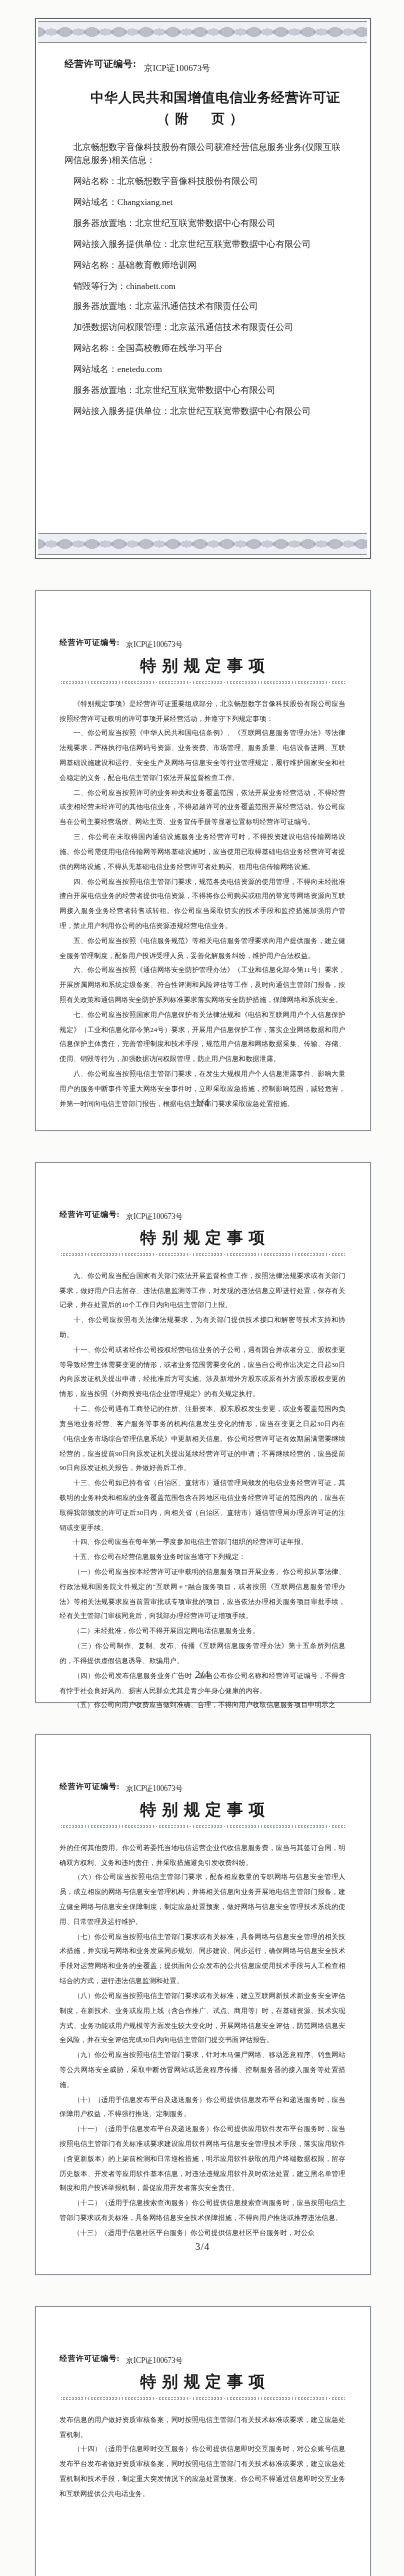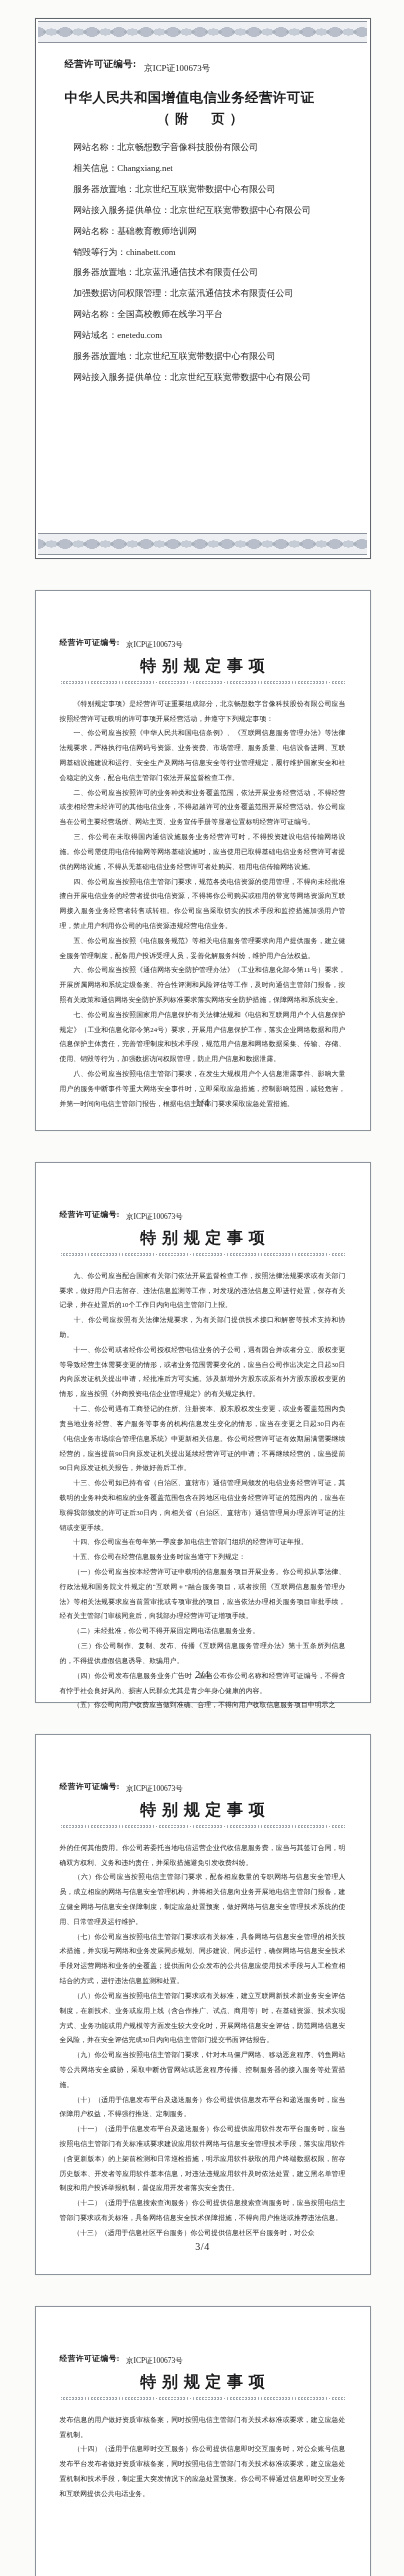--- a/index.html
+++ b/index.html
@@ -37,21 +37,21 @@
       radial-gradient(ellipse 12.4px 7.7px at 27px 9.8px, #b8bfca 0 60%, rgba(0,0,0,0) 62%);
     background-size:27px 19.6px;
     background-repeat:repeat-x;
   }
   .ornament.bottom{position:absolute;bottom:2.6px;left:0;right:0;margin:0 2.6px 0 2.6px;}
   .cover-inner{padding:15.5px 29px 0 29px;}
   .lic-header{white-space:nowrap;}
   .lic-label{font-size:9.3px;font-weight:bold;letter-spacing:0.5px;text-align:right;}
   .lic-number{font-size:8.8px;margin-left:5.2px;position:relative;top:3.6px;font-family:Liberation Serif, serif;}
   .cover-title{
-    font-size:13.4px;font-weight:bold;text-align:left;
+    font-size:13.4px;font-weight:bold;text-align:right;
     margin:17.5px 0 2.1px 0;letter-spacing:0.5px;
   }
   .cover-subtitle{
     font-size:13px;font-weight:bold;text-align:center;
     letter-spacing:5.2px;margin:3.1px 0 13.4px 0;
   }
   .cover-line{
     font-size:8.8px;line-height:1.5;margin:7.7px 0;
     text-indent:1em;text-align:justify;
   }
@@ -88,24 +88,25 @@
     <div class="ornament top"></div>
     <div class="cover-inner">
       <div class="lic-header">
         <span class="lic-label">经营许可证编号:</span>
         <span class="lic-number">京ICP证100673号</span>
       </div>
       <div class="cover-title">中华人民共和国增值电信业务经营许可证</div>
       <div class="cover-subtitle">（附　页）</div>
       <div>
 
+          <p class="cover-line">北京畅想数字音像科技股份有限公司获准经营信息服务业务(仅限互联网信息服务)相关信息：</p>
 
           <p class="cover-line">网站名称：北京畅想数字音像科技股份有限公司</p>
 
-          <p class="cover-line">相关信息：Changxiang.net</p>
+          <p class="cover-line">网站域名：Changxiang.net</p>
 
           <p class="cover-line">服务器放置地：北京世纪互联宽带数据中心有限公司</p>
 
           <p class="cover-line">网站接入服务提供单位：北京世纪互联宽带数据中心有限公司</p>
 
           <p class="cover-line">网站名称：基础教育教师培训网</p>
 
           <p class="cover-line">销毁等行为：chinabett.com</p>
 
           <p class="cover-line">服务器放置地：北京蓝汛通信技术有限责任公司</p>

